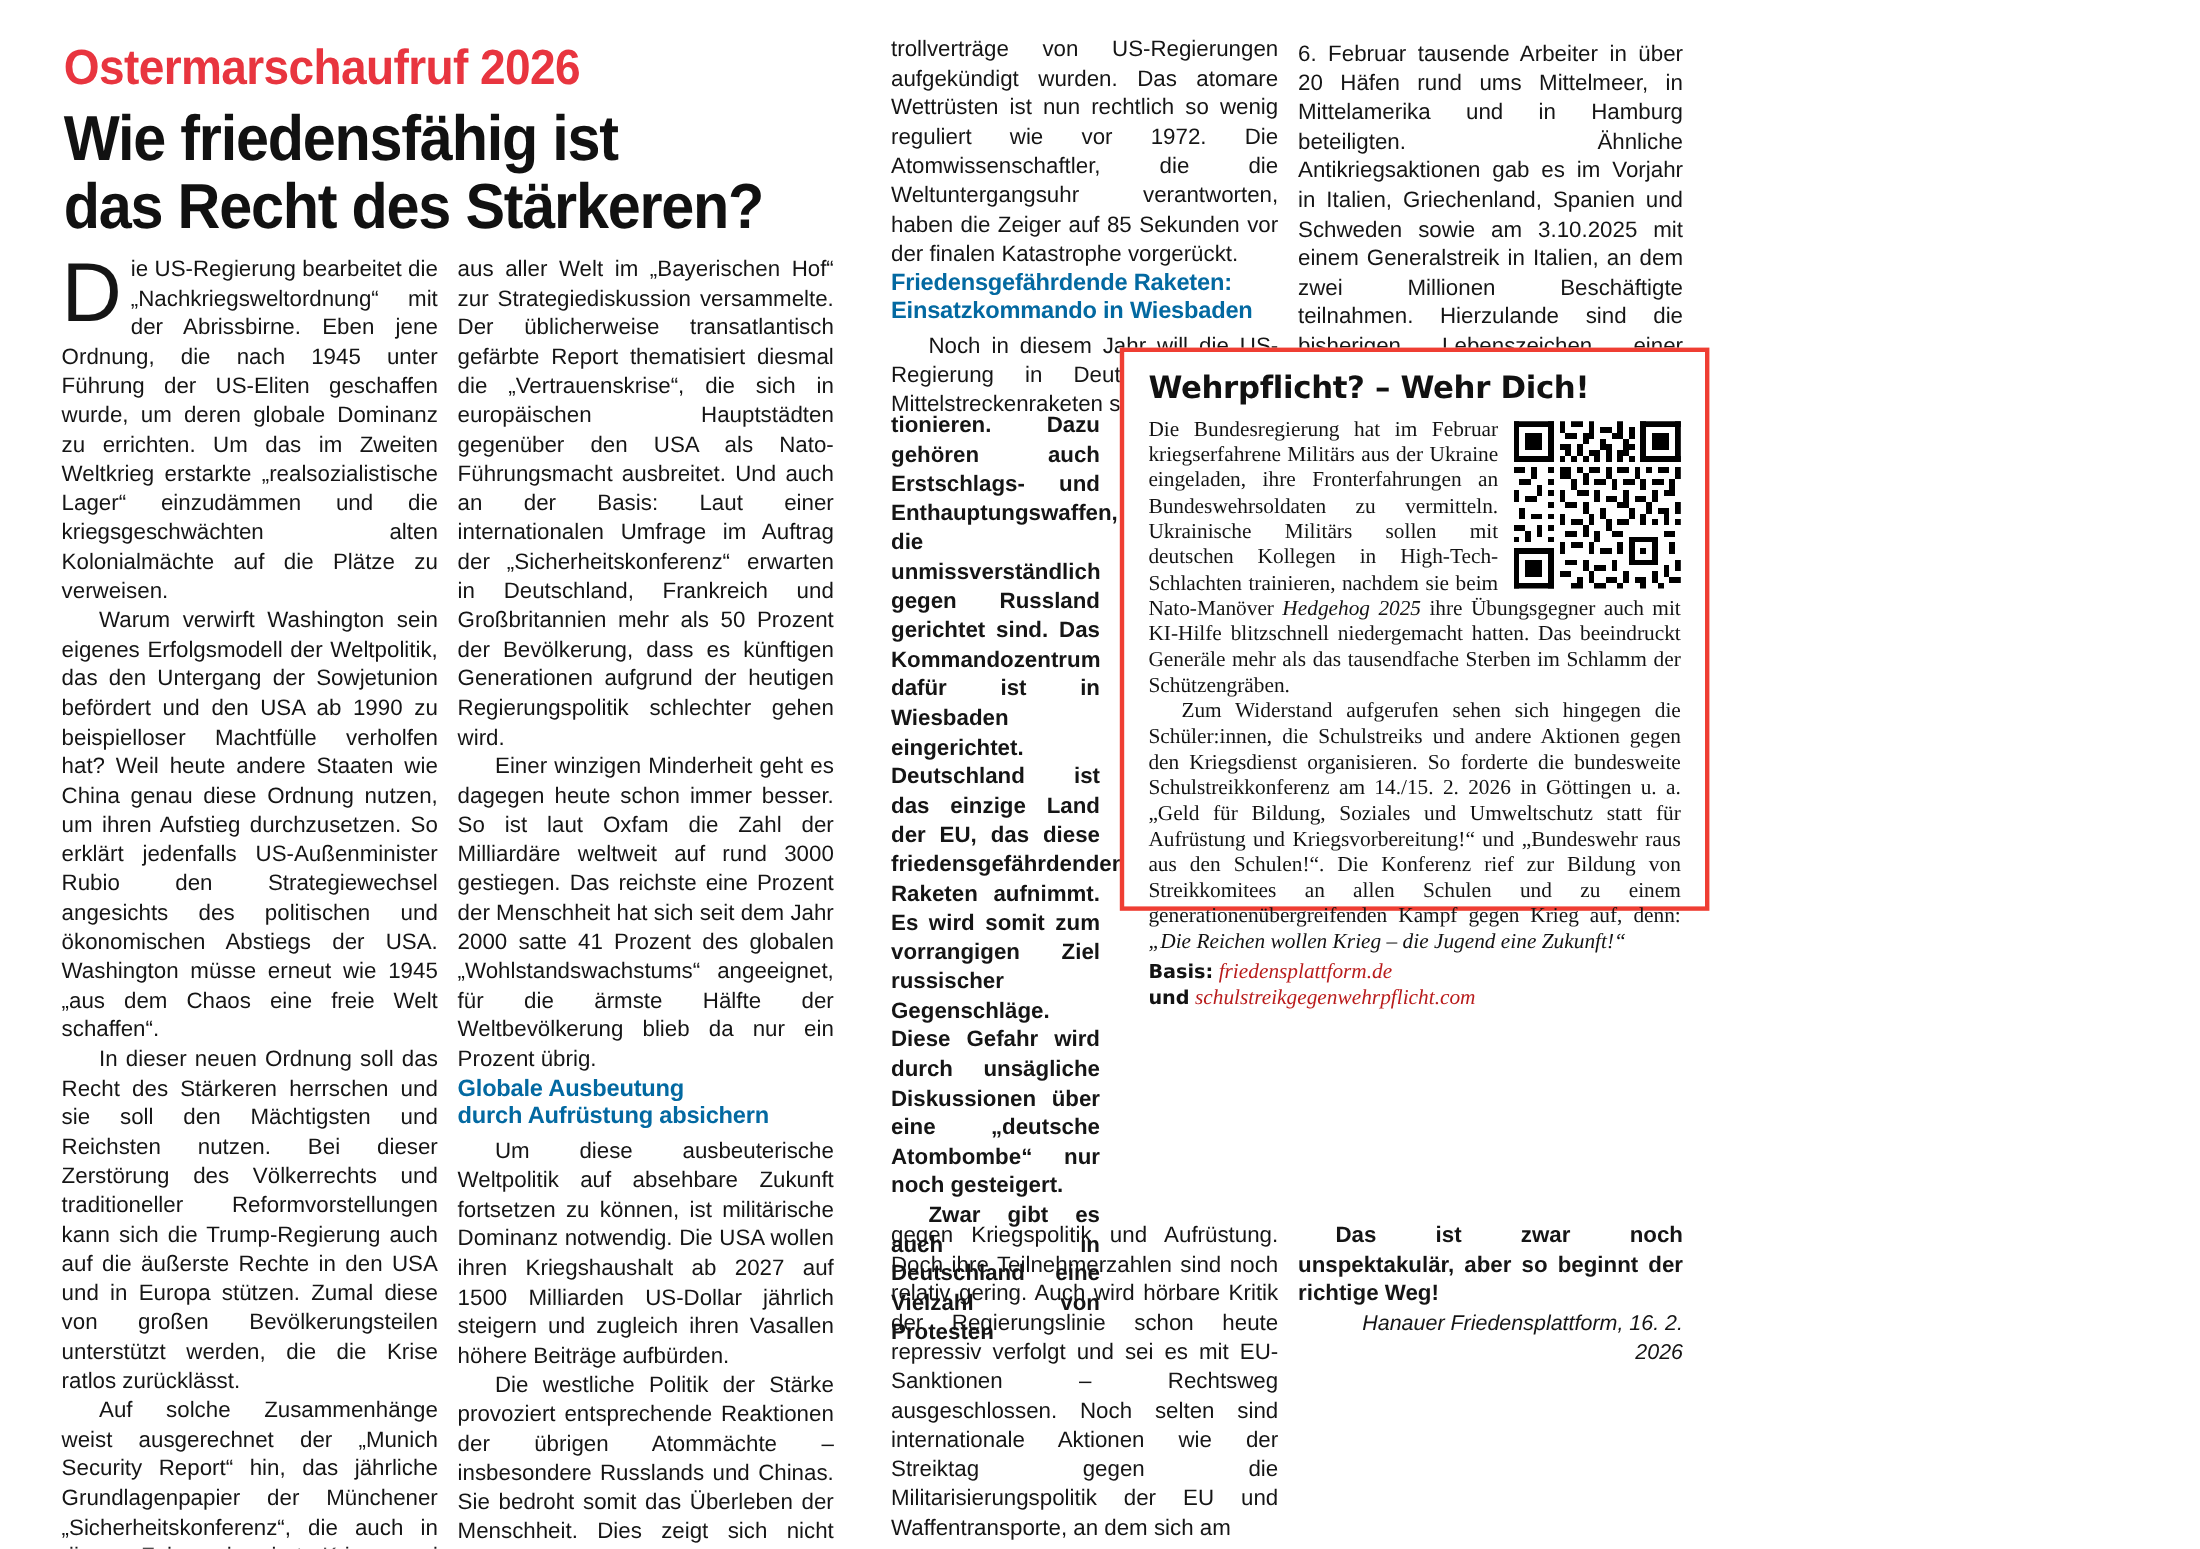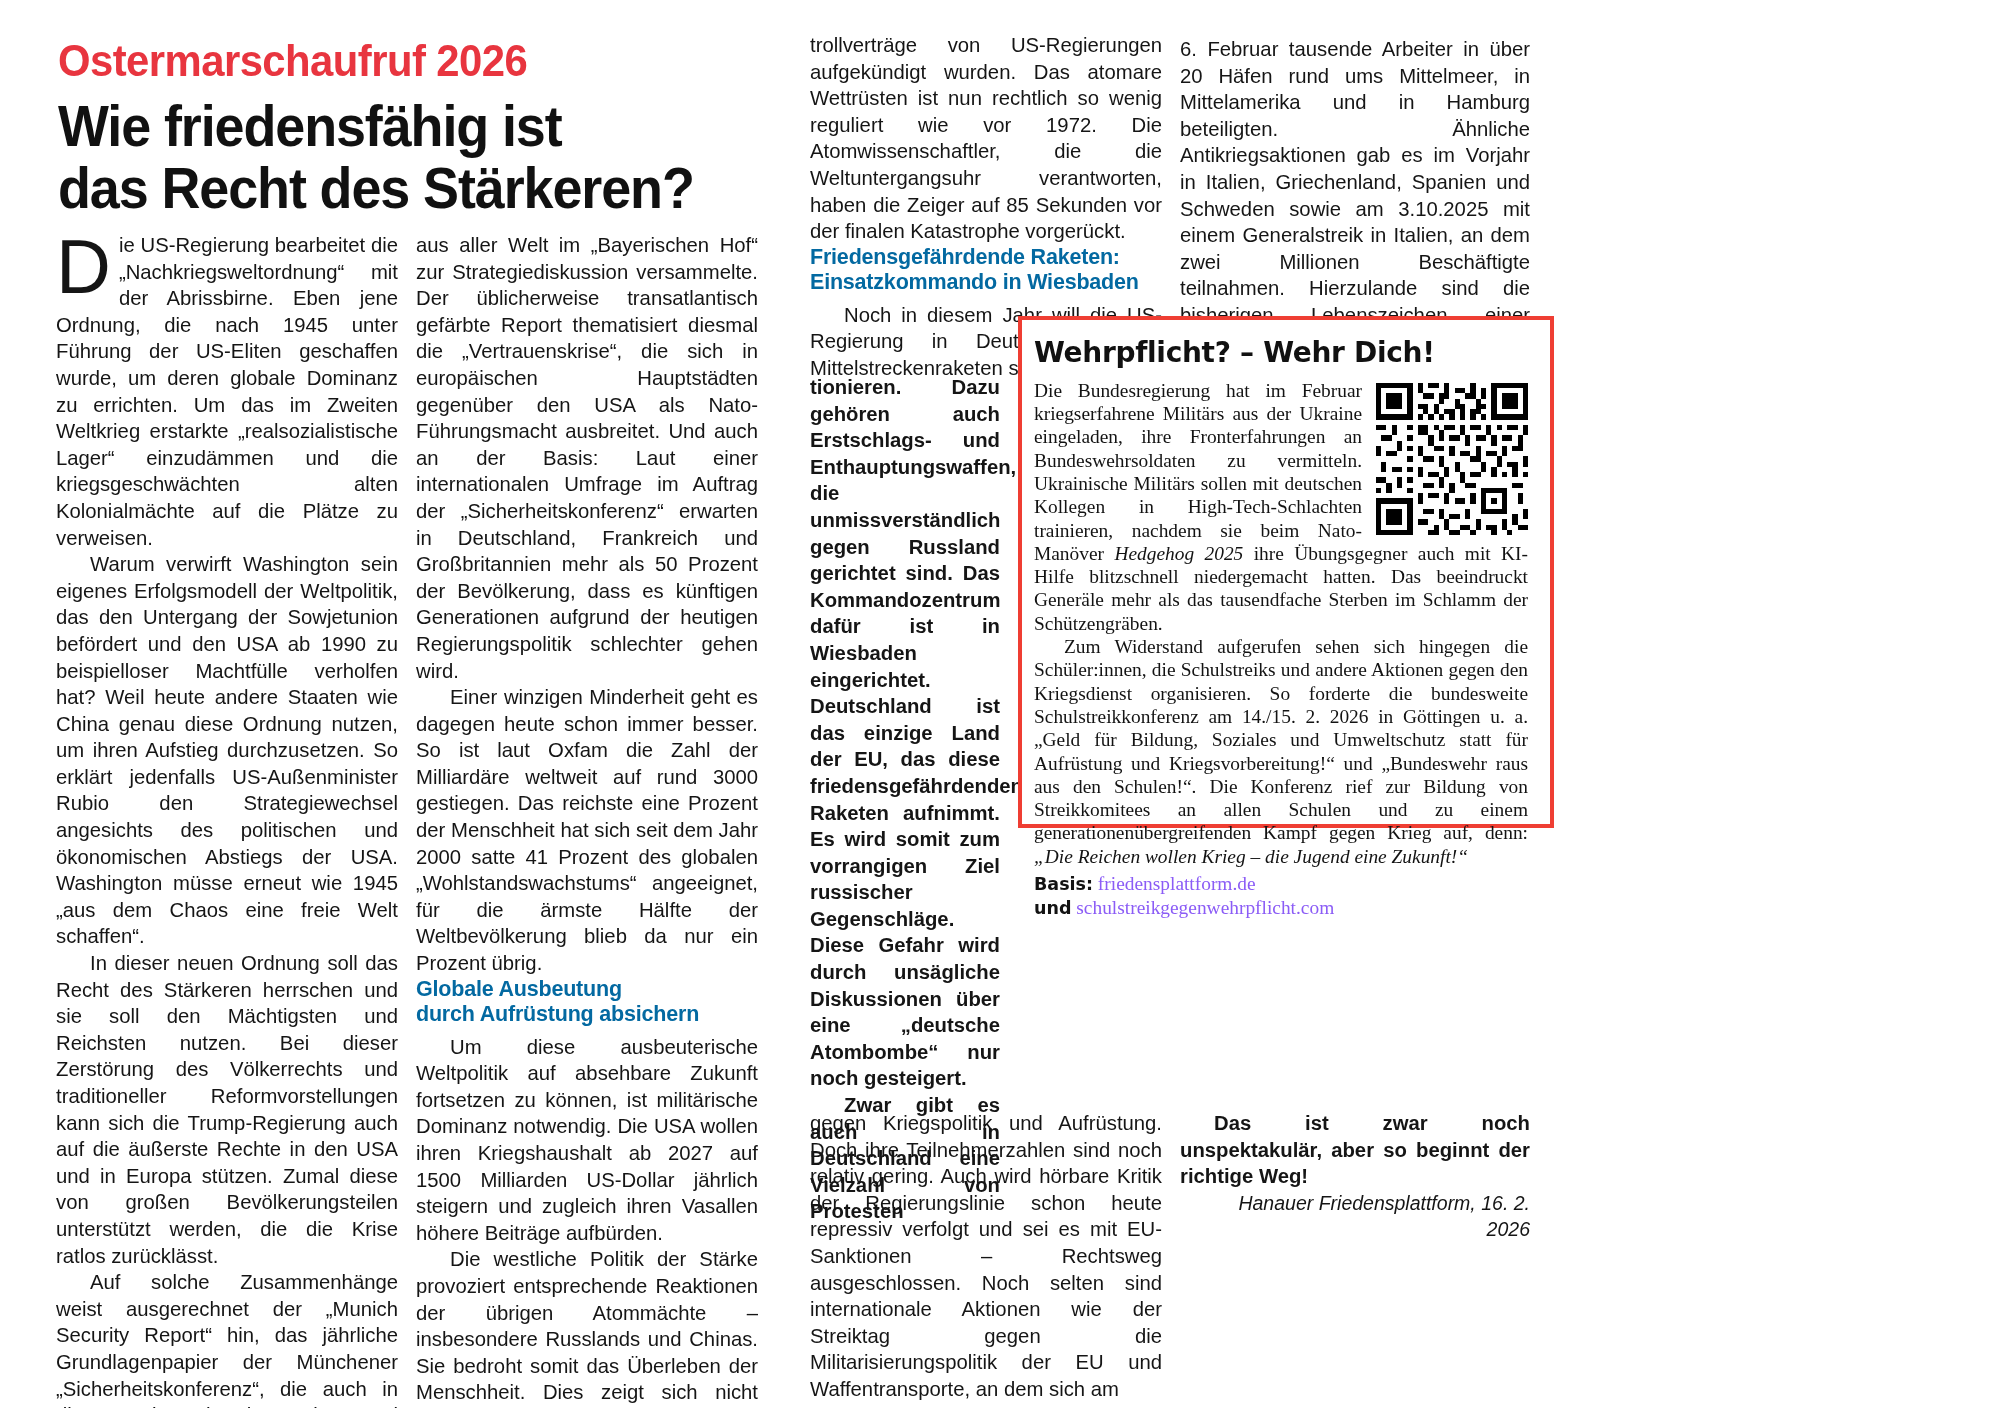--- a/index.html
+++ b/index.html
@@ -117,21 +117,21 @@
   
   .redbox {
     position: absolute;
     left: 1018px;
     top: 316px;
     width: 536px;
     height: 512px;
     border: 4px solid #ef3e33;
     background: #ffffff;
     box-sizing: border-box;
-    padding: 18px 22px 14px 12px;
+    padding: 18px 22px 14px 22px;
   }
   .box-title {
     font-family: "DejaVu Sans", sans-serif;
     font-weight: 700;
     font-size: 28px;
     line-height: 1.1;
     color: #111;
     letter-spacing: -0.3px;
     margin-bottom: 10px;
   }
@@ -161,21 +161,22 @@
 
   .info-line {
     font-family: "Liberation Serif", serif;
     font-size: 19.4px;
     line-height: 23.3px;
     margin-top: 4px;
     clear: none;
   }
   .info-label { font-weight: 700; font-family: "DejaVu Sans", sans-serif; font-size: 17.5px;}
   .link {
-    color: #8b5cf6;
+    color: #b91c1c;
+    font-style: italic;
   }
 </style>
 </head>
 <body>
 
 <div class="page">
 
   <div class="masthead">
     <div class="kicker">Ostermarschaufruf 2026</div>
     <div class="headline">

